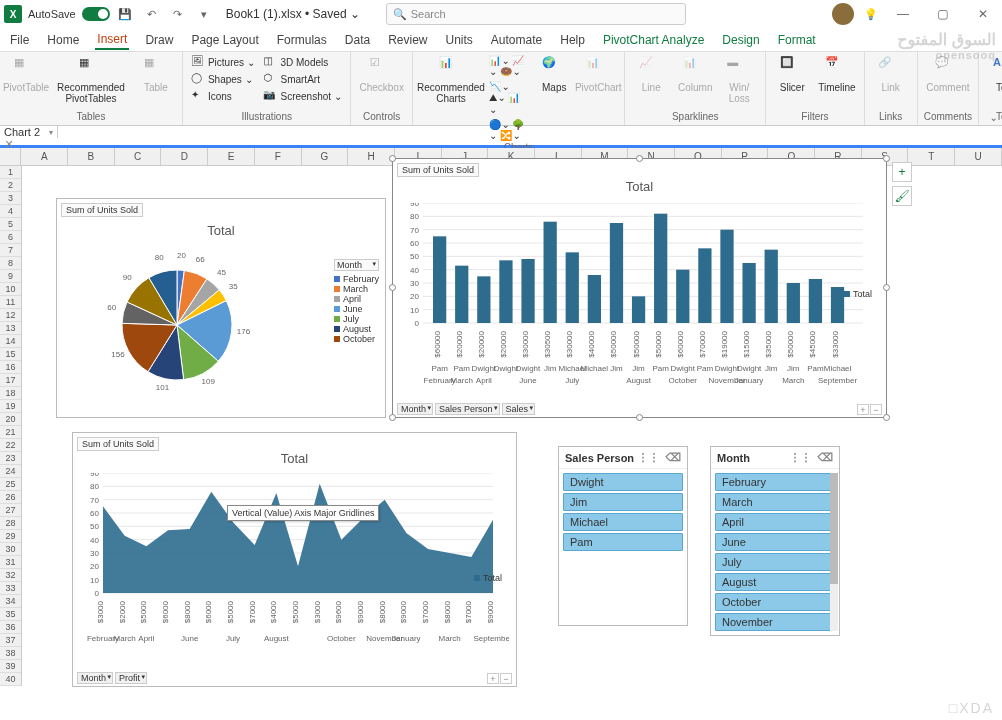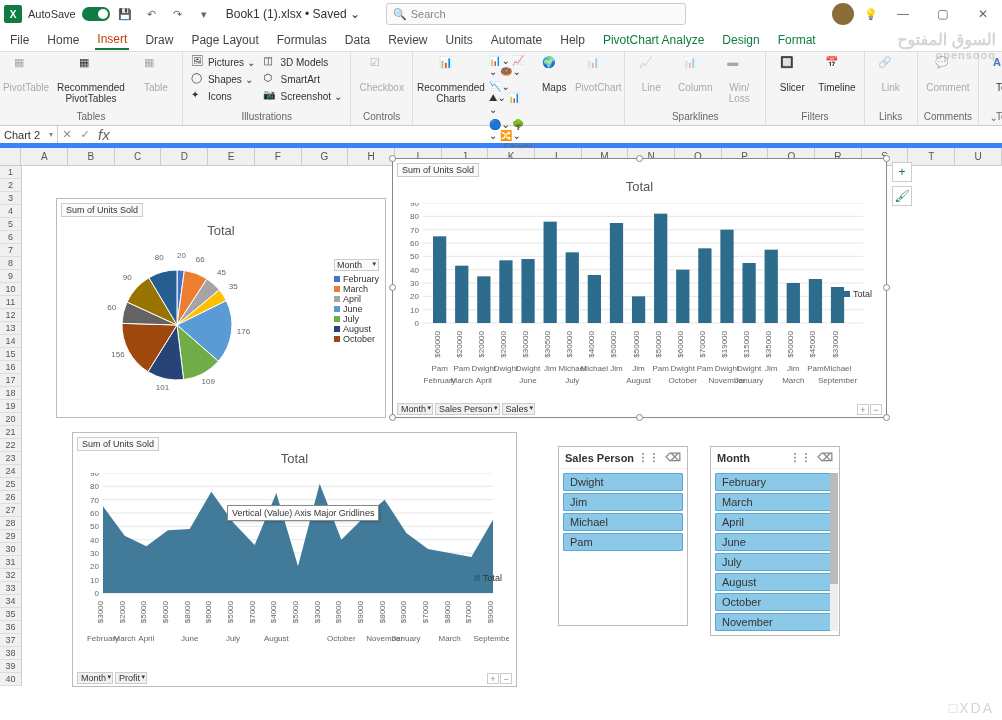--- a/index.html
+++ b/index.html
@@ -32,21 +32,21 @@
 .ribbon-btn-lg { display: flex; flex-direction: column; align-items: center; gap: 2px; padding: 2px; cursor: pointer; min-width: 40px; }
 .ribbon-btn-lg .icon { width: 24px; height: 24px; }
 .ribbon-btn-lg .lbl { font-size: 10px; text-align: center; line-height: 1.1; }
 .ribbon-btn-lg.disabled { opacity: 0.4; }
 .ribbon-mini { display: flex; align-items: center; gap: 3px; font-size: 10px; padding: 1px 2px; cursor: pointer; }
 .ribbon-mini-col { display: flex; flex-direction: column; gap: 1px; }
 .ribbon-mini .icon { width: 14px; height: 14px; }
 .ribbon-collapse { position: absolute; right: 4px; bottom: 2px; font-size: 10px; color: #666; }
 
 
-.formula-bar { height: 22px; border-bottom: 5px solid #3b82f6; display: flex; align-items: flex-end; }
+.formula-bar { height: 22px; border-bottom: 3px solid #3b82f6; display: flex; align-items: flex-start; flex-direction: column; }
 .name-box { width: 58px; border-right: 1px solid #ccc; padding: 0 4px; font-size: 11px; display: flex; align-items: center; height: 100%; }
 .name-box::after { content: "▾"; margin-left: auto; font-size: 8px; color: #888; }
 .fb-btn { width: 18px; display: flex; align-items: center; justify-content: center; color: #888; height: 100%; font-size: 11px; }
 .fx-icon { font-style: italic; font-size: 15px; color: #666; padding: 0 4px; }
 
 
 .grid-area { position: relative; height: 574px; overflow: hidden; background: #fff; }
 .col-headers { display: flex; height: 18px; background: #f0f0f0; border-bottom: 1px solid #ccc; }
 .row-header-spacer, .col-header { border-right: 1px solid #ccc; font-size: 10px; display: flex; align-items: center; justify-content: center; color: #555; }
 .row-header-spacer { width: 22px; background: #f0f0f0; }

